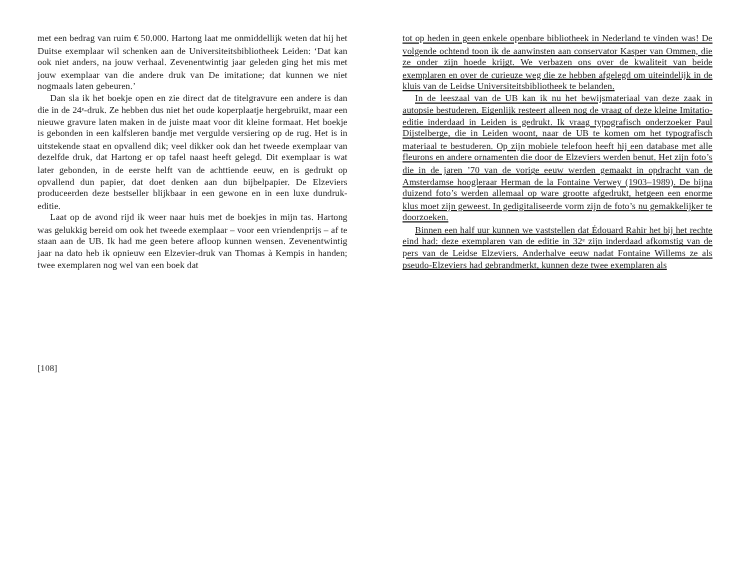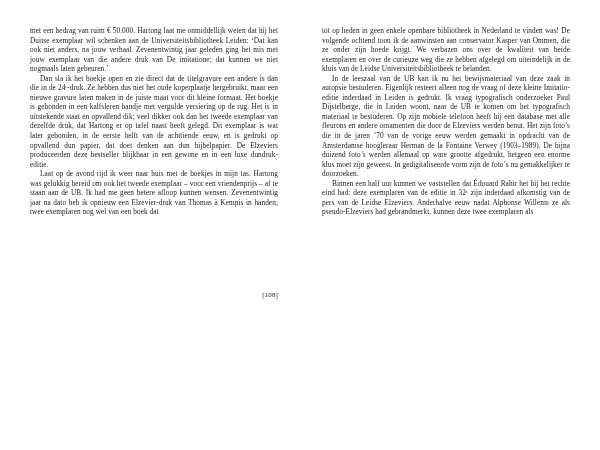--- a/index.html
+++ b/index.html
@@ -26,39 +26,40 @@
     box-sizing: border-box;
     display: flex;
     flex-direction: column;
     height: 100%;
   }
   .page.left {
     padding-right: 22px;
   }
   .page.right {
     padding-left: 22px;
+    text-decoration: underline;
   }
   .column {
     flex: 1 1 auto;
   }
   .para {
     font-size: 7.3px;
     line-height: 9.55px;
     text-align: justify;
     text-justify: inter-word;
     margin: 0;
     hyphens: auto;
     -webkit-hyphens: auto;
     letter-spacing: 0.01em;
   }
   .para + .para {
     text-indent: 10px;
   }
   .folio {
-    text-align: right;
+    text-align: left;
     font-size: 7px;
     letter-spacing: 0.02em;
     padding-bottom: 26px;
     color: #1a1a1a;
   }
 </style>
 </head>
 <body>
 
 <div class="spread">
@@ -69,17 +70,17 @@
       <p class="para">Dan sla ik het boekje open en zie direct dat de titelgravure een andere is dan die in de 24ᵉ-druk. Ze hebben dus niet het oude koperplaatje hergebruikt, maar een nieuwe gravure laten maken in de juiste maat voor dit kleine formaat. Het boekje is gebonden in een kalfsleren bandje met vergulde versiering op de rug. Het is in uitstekende staat en opvallend dik; veel dikker ook dan het tweede exemplaar van dezelfde druk, dat Hartong er op tafel naast heeft gelegd. Dit exemplaar is wat later gebonden, in de eerste helft van de achttiende eeuw, en is gedrukt op opvallend dun papier, dat doet denken aan dun bijbelpapier. De Elzeviers produceerden deze bestseller blijkbaar in een gewone en in een luxe dundruk-editie.</p>
       <p class="para">Laat op de avond rijd ik weer naar huis met de boekjes in mijn tas. Hartong was gelukkig bereid om ook het tweede exemplaar – voor een vriendenprijs – af te staan aan de UB. Ik had me geen betere afloop kunnen wensen. Zevenentwintig jaar na dato heb ik opnieuw een Elzevier-druk van Thomas à Kempis in handen; twee exemplaren nog wel van een boek dat</p>
     </div>
     <div class="folio">[108]</div>
   </div>
 
   <div class="page right">
     <div class="column">
       <p class="para">tot op heden in geen enkele openbare bibliotheek in Nederland te vinden was! De volgende ochtend toon ik de aanwinsten aan conservator Kasper van Ommen, die ze onder zijn hoede krijgt. We verbazen ons over de kwaliteit van beide exemplaren en over de curieuze weg die ze hebben afgelegd om uiteindelijk in de kluis van de Leidse Universiteitsbibliotheek te belanden.</p>
       <p class="para">In de leeszaal van de UB kan ik nu het bewijsmateriaal van deze zaak in autopsie bestuderen. Eigenlijk resteert alleen nog de vraag of deze kleine Imitatio-editie inderdaad in Leiden is gedrukt. Ik vraag typografisch onderzoeker Paul Dijstelberge, die in Leiden woont, naar de UB te komen om het typografisch materiaal te bestuderen. Op zijn mobiele telefoon heeft hij een database met alle fleurons en andere ornamenten die door de Elzeviers werden benut. Het zijn foto’s die in de jaren ’70 van de vorige eeuw werden gemaakt in opdracht van de Amsterdamse hoogleraar Herman de la Fontaine Verwey (1903–1989). De bijna duizend foto’s werden allemaal op ware grootte afgedrukt, hetgeen een enorme klus moet zijn geweest. In gedigitaliseerde vorm zijn de foto’s nu gemakkelijker te doorzoeken.</p>
-      <p class="para">Binnen een half uur kunnen we vaststellen dat Édouard Rahir het bij het rechte eind had: deze exemplaren van de editie in 32ᵉ zijn inderdaad afkomstig van de pers van de Leidse Elzeviers. Anderhalve eeuw nadat Alphonse Willems ze als pseudo-Elzeviers had gebrandmerkt, kunnen deze twee exemplaren als</p>
+      <p class="para">Binnen een half uur kunnen we vaststellen dat Édouard Rahir het bij het rechte eind had: deze exemplaren van de editie in 32ᵉ zijn inderdaad afkomstig van de pers van de Leidse Elzeviers. Anderhalve eeuw nadat Fontaine Willems ze als pseudo-Elzeviers had gebrandmerkt, kunnen deze twee exemplaren als</p>
     </div>
   </div>
 
 </div>
 
 </body></html>

